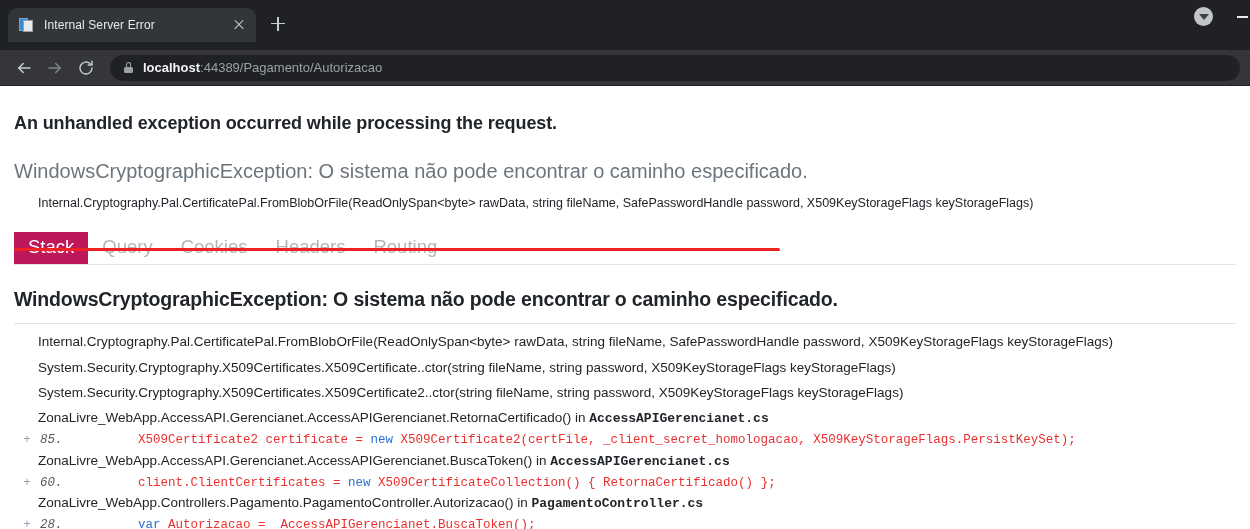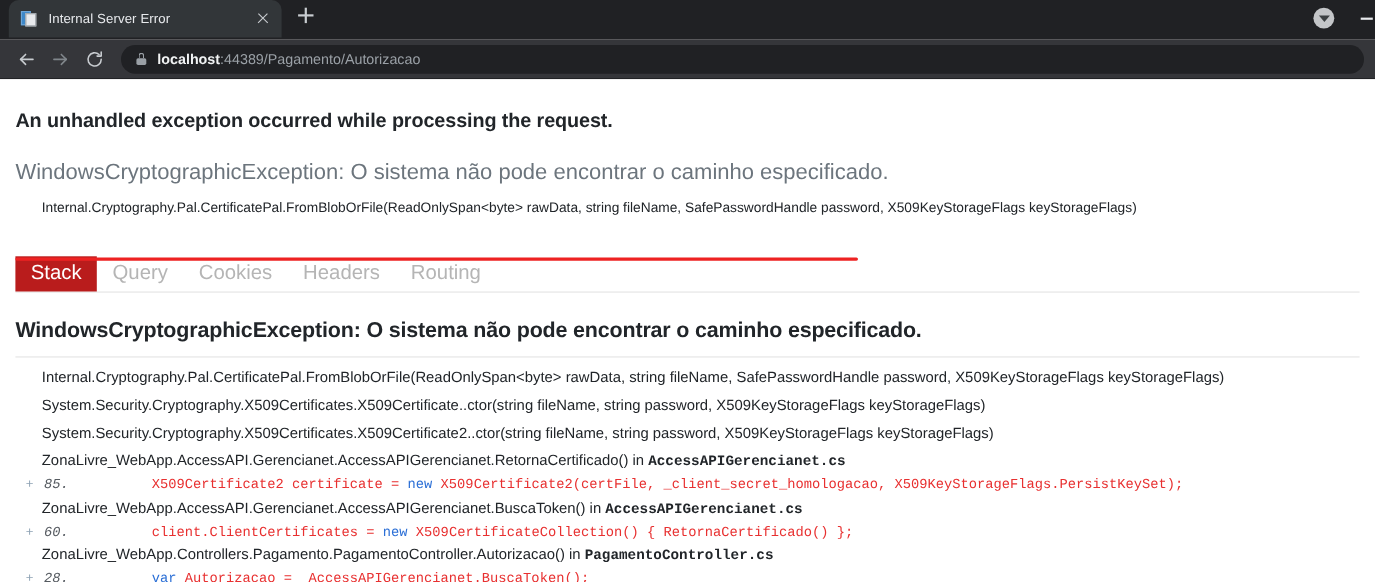--- a/index.html
+++ b/index.html
@@ -7,25 +7,25 @@
     width: 1250px; height: 529px;
     overflow: hidden;
     background: #ffffff;
     font-family: "Liberation Sans", sans-serif;
   }
 
   
   .browser { width: 1250px; height: 529px; position: relative; }
 
   .tabstrip {
-    height: 36px;
+    height: 50px;
     background: #202124;
     position: relative;
     display: flex;
-    align-items: flex-start;
+    align-items: center;
   }
   .tab {
     position: relative;
     margin-left: 8px;
     width: 248px;
     height: 34px;
     background: #323639;
     border-radius: 9px 9px 0 0;
     display: flex;
     align-items: center;
@@ -337,21 +337,21 @@
     </div>
   </div>
 
   <div class="page">
     <div class="content-pad">
       <h1 class="err-title">An unhandled exception occurred while processing the request.</h1>
       <div class="err-subtitle">WindowsCryptographicException: O sistema não pode encontrar o caminho especificado.</div>
       <div class="err-detail">Internal.Cryptography.Pal.CertificatePal.FromBlobOrFile(ReadOnlySpan&lt;byte&gt; rawData, string fileName, SafePasswordHandle password, X509KeyStorageFlags keyStorageFlags)</div>
 
       <div class="tabs" id="tabs-host">
-          <div class="tab-link active" style="background: #b91c1c; margin-top: 15px;">Stack</div>
+          <div class="tab-link active" style="background: #be185d;">Stack</div>
           <div class="tab-link">Query</div>
           <div class="tab-link">Cookies</div>
           <div class="tab-link">Headers</div>
           <div class="tab-link">Routing</div>
         </div>
 
       <div class="stack-title">WindowsCryptographicException: O sistema não pode encontrar o caminho especificado.</div>
 
       <div class="frames" id="frames-host">
           <div class="frame-line"><span>Internal.Cryptography.Pal.CertificatePal.FromBlobOrFile(ReadOnlySpan&lt;byte&gt; rawData, string fileName, SafePasswordHandle password, X509KeyStorageFlags keyStorageFlags)</span></div>

